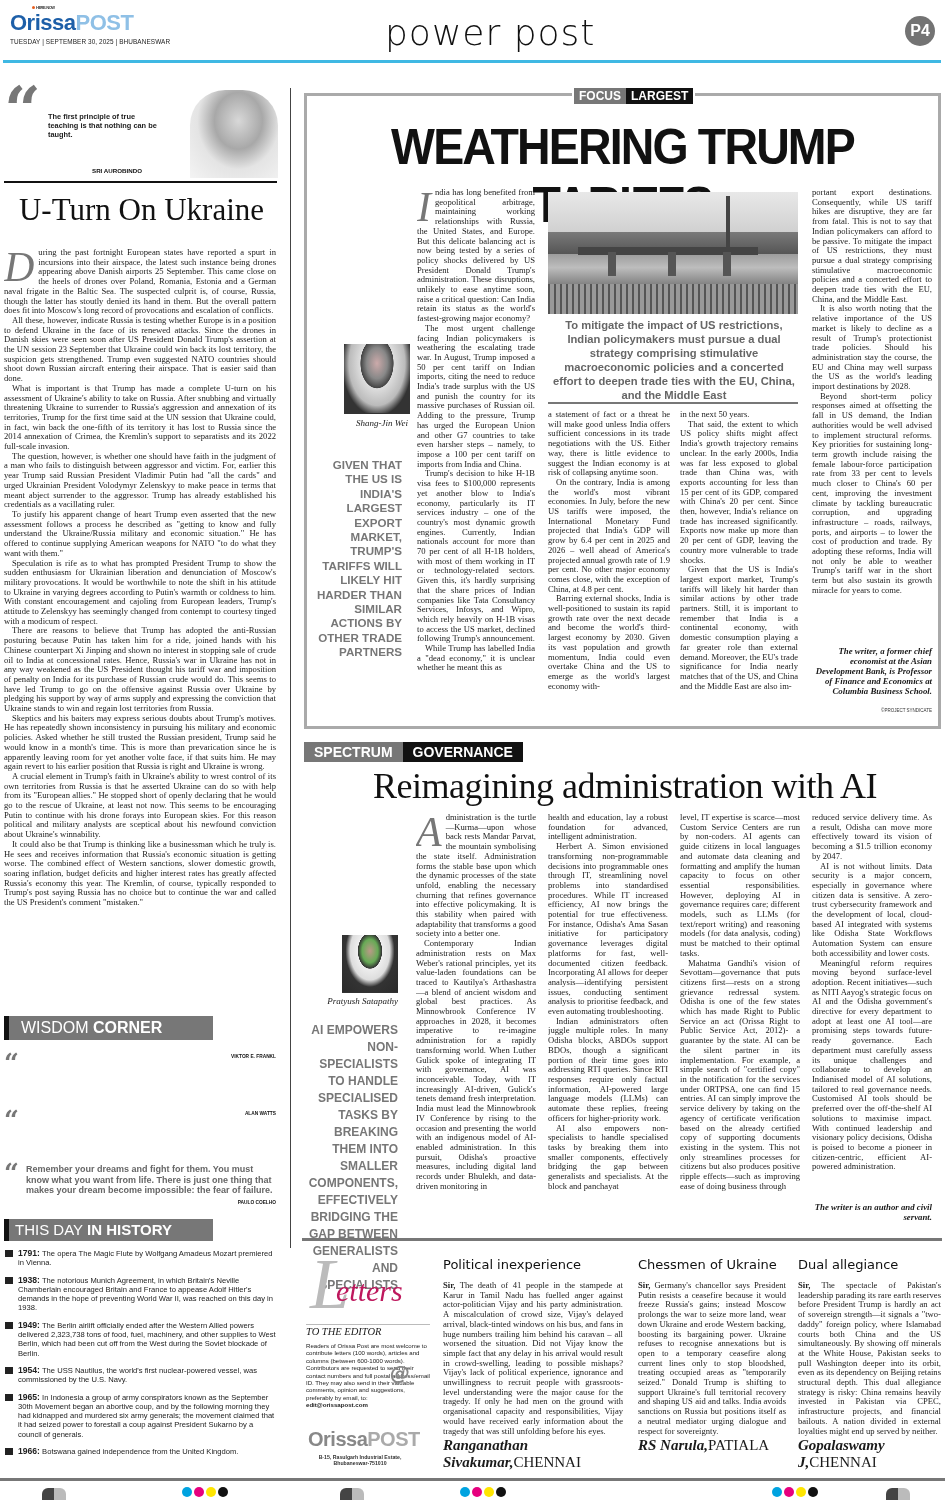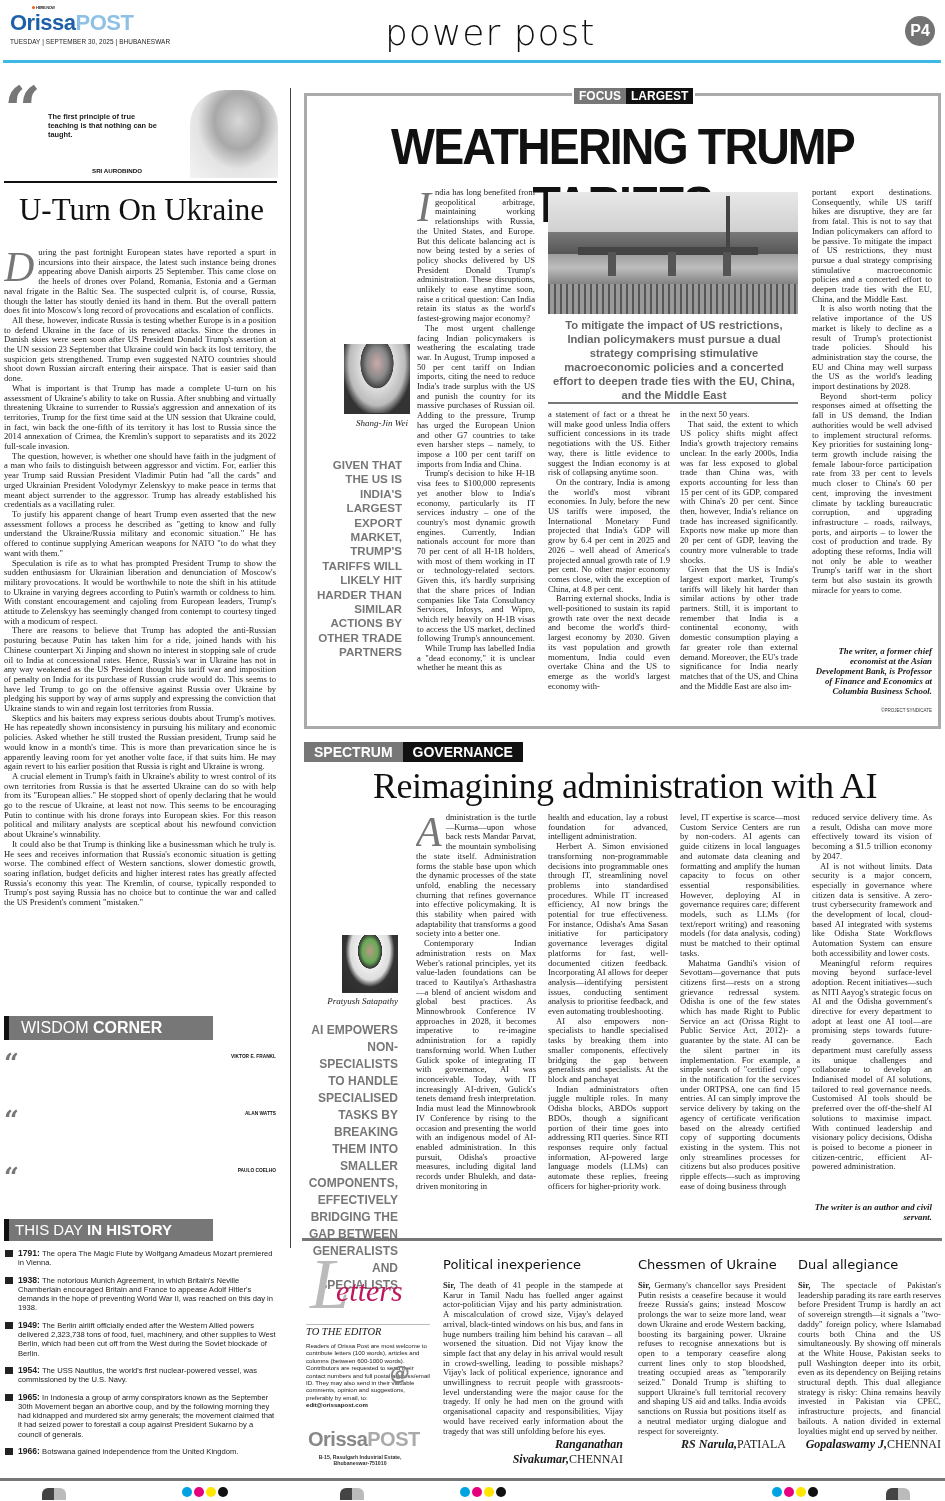--- a/index.html
+++ b/index.html
@@ -29,21 +29,21 @@
 .box-head{background:#777;color:#fff;font-family:"Liberation Sans",sans-serif;border-left:5px solid #111}
 .wisdom-q{font-family:"Liberation Sans",sans-serif;font-weight:bold;color:#666;font-size:9px;line-height:10.6px}
 .wisdom-a{font-family:"Liberation Sans",sans-serif;font-weight:bold;font-size:4.8px;color:#111;text-align:right}
 .hist-item{font-family:"Liberation Sans",sans-serif;font-size:7.6px;line-height:9.3px;color:#222;padding-left:14px;position:relative;margin-bottom:8px}
 .hist-item .sq{position:absolute;left:1px;top:1px;width:8px;height:7px;background:#222}
 .hist-item b{font-size:8.6px}
 
 .focus-box{left:304px;top:93px;width:637px;height:636px;border:3px solid #aaa}
 .pullq{font-family:"Liberation Sans",sans-serif;font-weight:bold;color:#777;text-align:right;text-transform:uppercase}
 .letter-title{font-family:"DejaVu Sans",sans-serif;font-size:13px;color:#111}
-.letter-sig{font-family:"Liberation Serif",serif;font-size:12px;text-align:right;margin-top:1px}
+.letter-sig{font-family:"Liberation Serif",serif;font-size:15px;margin-top:1px}
 .letter-sig i{font-weight:bold}
 .regmark{position:absolute;top:1488px;width:24px;height:12px;border-radius:6px 6px 0 0;overflow:hidden}
 .dot{position:absolute;top:1487px;width:10px;height:10px;border-radius:50%}
 </style>
 </head>
 <body>
 
 <div class="abs logo">
   <span class="nn">HERE. NOW</span>
   <span class="o">Orissa</span><span class="p">POST</span>
@@ -84,20 +84,21 @@
   <div style="position:relative;padding-left:22px;height:53px">
     <span class="abs quote-mark" style="left:0;top:-6px;font-size:26px;font-family:'DejaVu Serif',serif">“</span>
     <div class="wisdom-a" style="margin-top:4px">VIKTOR E. FRANKL</div>
   </div>
   <div style="position:relative;padding-left:22px;height:53px">
     <span class="abs quote-mark" style="left:0;top:-6px;font-size:26px;font-family:'DejaVu Serif',serif">“</span>
     <div class="wisdom-a" style="margin-top:4px">ALAN WATTS</div>
   </div>
   <div style="position:relative;padding-left:22px;height:53px">
     <span class="abs quote-mark" style="left:0;top:-6px;font-size:26px;font-family:'DejaVu Serif',serif">“</span>
+    <div class="wisdom-q">Remember your dreams and fight for them. You must know what you want from life. There is just one thing that makes your dream become impossible: the fear of failure.</div>
     <div class="wisdom-a" style="margin-top:4px">PAULO COELHO</div>
   </div>
 </div>
 
 <div class="abs box-head" style="left:4px;top:1219px;width:209px;height:22px;font-size:15px;line-height:22px;padding-left:6px">
   <span>THIS DAY </span><b>IN HISTORY</b>
 </div>
 <div class="abs" style="left:4px;top:1249px;width:272px">
   <div class="hist-item"><span class="sq"></span><b>1791:</b><span> The opera The Magic Flute by Wolfgang Amadeus Mozart premiered in Vienna.</span></div>
   <div class="hist-item"><span class="sq"></span><b>1938:</b><span> The notorious Munich Agreement, in which Britain's Neville Chamberlain encouraged Britain and France to appease Adolf Hitler's demands in the hope of preventing World War II, was reached on this day in 1938.</span></div>
@@ -167,22 +168,22 @@
 <div class="abs pullq" style="left:300px;top:1022px;width:98px;font-size:12px;line-height:17px">AI EMPOWERS NON-SPECIALISTS TO HANDLE SPECIALISED TASKS BY BREAKING THEM INTO SMALLER COMPONENTS, EFFECTIVELY BRIDGING THE GAP BETWEEN GENERALISTS AND SPECIALISTS</div>
 
 <div class="abs body-txt" style="left:416px;top:813px;width:120px;height:410px;overflow:hidden">
   <span class="dropcap">A</span>
   <p class="first">dministration is the turtle—Kurma—upon whose back rests Mandar Parvat, the mountain symbolising the state itself. Administration forms the stable base upon which the dynamic processes of the state unfold, enabling the necessary churning that refines governance into effective policymaking. It is this stability when paired with adaptability that transforms a good society into a better one.</p>
   <p>Contemporary Indian administration rests on Max Weber's rational principles, yet its value-laden foundations can be traced to Kautilya's Arthashastra—a blend of ancient wisdom and global best practices. As Minnowbrook Conference IV approaches in 2028, it becomes imperative to re-imagine administration for a rapidly transforming world. When Luther Gulick spoke of integrating IT with governance, AI was inconceivable. Today, with IT increasingly AI-driven, Gulick's tenets demand fresh interpretation. India must lead the Minnowbrook IV Conference by rising to the occasion and presenting the world with an indigenous model of AI-enabled administration. In this pursuit, Odisha's proactive measures, including digital land records under Bhulekh, and data-driven monitoring in</p>
 </div>
 <div class="abs body-txt" style="left:548px;top:813px;width:120px;height:410px;overflow:hidden">
   <p class="first">health and education, lay a robust foundation for advanced, intelligent administration.</p>
   <p>Herbert A. Simon envisioned transforming non-programmable decisions into programmable ones through IT, streamlining novel problems into standardised procedures. While IT increased efficiency, AI now brings the potential for true effectiveness. For instance, Odisha's Ama Sasan initiative for participatory governance leverages digital platforms for fast, well-documented citizen feedback. Incorporating AI allows for deeper analysis—identifying persistent issues, conducting sentiment analysis to prioritise feedback, and even automating troubleshooting.</p>
+  <p>Indian administrators often juggle multiple roles. In many Odisha blocks, ABDOs support BDOs, though a significant portion of their time goes into addressing RTI queries. Since RTI responses require only factual information, AI-powered large language models (LLMs) can automate these replies, freeing officers for higher-priority work.</p>
   <p>AI also empowers non-specialists to handle specialised tasks by breaking them into smaller components, effectively bridging the gap between generalists and specialists. At the block and panchayat</p>
-  <p>Indian administrators often juggle multiple roles. In many Odisha blocks, ABDOs support BDOs, though a significant portion of their time goes into addressing RTI queries. Since RTI responses require only factual information, AI-powered large language models (LLMs) can automate these replies, freeing officers for higher-priority work.</p>
 </div>
 <div class="abs body-txt" style="left:680px;top:813px;width:120px;height:410px;overflow:hidden">
   <p class="first">level, IT expertise is scarce—most Custom Service Centers are run by non-coders. AI agents can guide citizens in local languages and automate data cleaning and formatting and amplify the human capacity to focus on other essential responsibilities. However, deploying AI in governance requires care; different models, such as LLMs (for text/report writing) and reasoning models (for data analysis, coding) must be matched to their optimal tasks.</p>
   <p>Mahatma Gandhi's vision of Sevottam—governance that puts citizens first—rests on a strong grievance redressal system. Odisha is one of the few states which has made Right to Public Service an act (Orissa Right to Public Service Act, 2012)- a guarantee by the state. AI can be the silent partner in its implementation. For example, a simple search of "certified copy" in the notification for the services under ORTPSA, one can find 15 entries. AI can simply improve the service delivery by taking on the agency of certificate verification based on the already certified copy of supporting documents existing in the system. This not only streamlines processes for citizens but also produces positive ripple effects—such as improving ease of doing business through</p>
 </div>
 <div class="abs body-txt" style="left:812px;top:813px;width:120px;height:380px;overflow:hidden">
   <p class="first">reduced service delivery time. As a result, Odisha can move more effectively toward its vision of becoming a $1.5 trillion economy by 2047.</p>
   <p>AI is not without limits. Data security is a major concern, especially in governance where citizen data is sensitive. A zero-trust cybersecurity framework and the development of local, cloud-based AI integrated with systems like Odisha State Workflows Automation System can ensure both accessibility and lower costs.</p>
   <p>Meaningful reform requires moving beyond surface-level adoption. Recent initiatives—such as NITI Aayog's strategic focus on AI and the Odisha government's directive for every department to adopt at least one AI tool—are promising steps towards future-ready governance. Each department must carefully assess its unique challenges and collaborate to develop an Indianised model of AI solutions, tailored to real governance needs. Customised AI tools should be preferred over the off-the-shelf AI solutions to maximise impact. With continued leadership and visionary policy decisions, Odisha is poised to become a pioneer in citizen-centric, efficient AI-powered administration.</p>
 </div>

